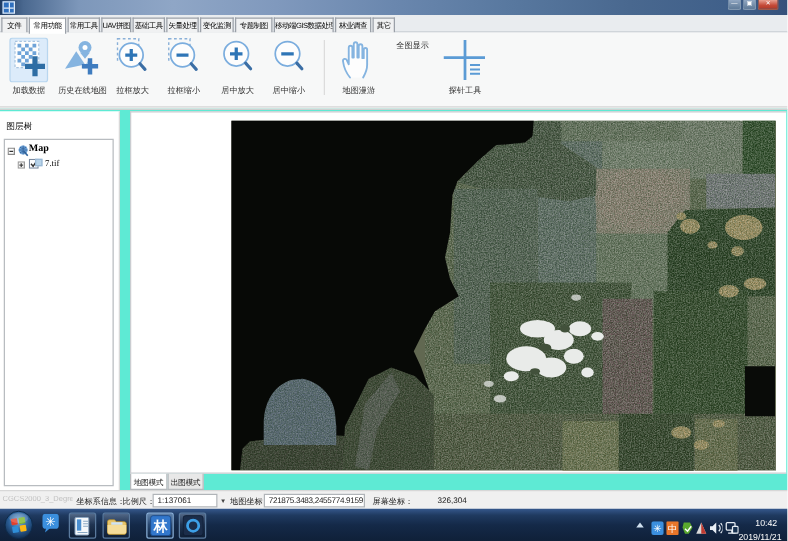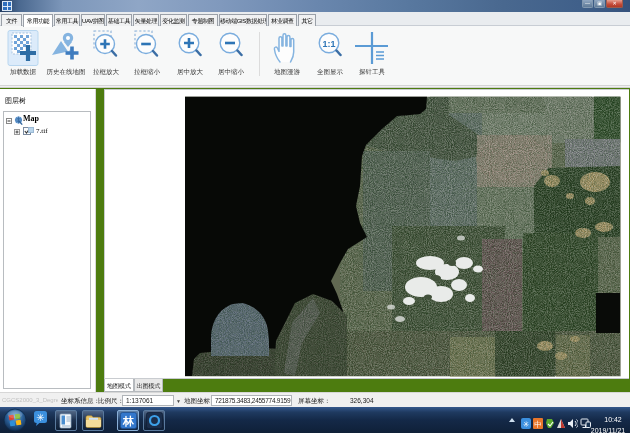--- a/index.html
+++ b/index.html
@@ -17,21 +17,21 @@
 
 #tabrow { position:absolute; left:0; top:12px; width:630px; height:14px; background:#e9ecef; border-bottom:1px solid #c8cdd4; }
 .rtab { position:absolute; top:1.5px; height:12px; font-size:6px; letter-spacing:-0.4px; white-space:nowrap; overflow:hidden; color:#000; text-align:center; line-height:12px; background:#f0f1f2; border:1px solid #9aa0a8; border-bottom:none; }
 .rtab.sel { background:#ffffff; height:13px; z-index:2; }
 
 #toolbar { position:absolute; left:0; top:26px; width:630px; height:60px; background:#f7f8f8; border-bottom:1px solid #d5d5d5; }
 .tool { position:absolute; top:4px; width:40px; height:52px; text-align:center; }
 .tool .ticon { height:36px; position:relative; }
 .tool .tlabel { font-size:6.5px; color:#333; margin-top:2px; white-space:nowrap; }
 
-#mainarea { position:absolute; left:0; top:87px; width:630px; height:305px; background:#4d7c0f; border-top:1px solid #d0d0d0; }
+#mainarea { position:absolute; left:0; top:87px; width:630px; height:305px; background:#5eead4; border-top:1px solid #d0d0d0; }
 #leftpanel { position:absolute; left:0; top:1px; width:96px; height:304px; background:#fff; border-right:1px solid #d8d8d8; }
 #lp-title { position:absolute; left:5px; top:7px; font-size:7px; color:#111; }
 #treebox { position:absolute; left:3px; top:22px; width:88px; height:278px; background:#fff; border:1px solid #b8bcc0; }
 #mappanel { position:absolute; left:104px; top:1px; width:525px; height:290px; background:#fff; border:1px solid #c9ccd0; border-right:none; }
 #maptabs { position:absolute; left:104px; top:291px; height:14px; display:flex; }
 .mtab { font-size:6.2px; letter-spacing:-0.3px; padding:2.5px 2px 1px; border:1px solid #b5b9bd; border-top:none; background:#e8e8e8; color:#222; height:13px; }
 .mtab.sel { background:#fff; }
 
 #statusbar { position:absolute; left:0; top:392px; width:630px; height:15px; background:#f0f0f0; border-top:1px solid #d7d7d7; font-size:6.5px; color:#222; }
 #statusbar .sitem { position:absolute; top:4px; }
@@ -138,25 +138,20 @@
       </svg></div>
       <div class="tlabel">居中缩小</div>
     </div>
     <div class="tool" style="left:267px;">
       <div class="ticon"><svg width="40" height="36" viewBox="0 0 40 36">
         <path d="M13 32c-2.5-3-5-8.5-5.6-13-.3-2 2.3-2.7 3.1-.8l1.5 3.2V8.2c0-2.1 2.9-2.1 2.9 0V16h1.1V5.4c0-2.1 2.9-2.1 2.9 0V16h1.1V7c0-2.1 2.9-2.1 2.9 0v9.5h1.1V9.8c0-1.9 2.7-1.9 2.7 0V22c0 4.5-1.6 7-3.2 10" fill="#fdfdfd" stroke="#85b4e0" stroke-width="1.5" stroke-linejoin="round" stroke-linecap="round"></path>
       </svg></div>
       <div class="tlabel">地图漫游</div>
     </div>
     <div class="tool" style="left:310px;">
-      <div class="ticon"><svg width="40" height="36" viewBox="0 0 40 36">
-        <circle cx="19" cy="13" r="9.8" fill="#fdfdfd" stroke="#7badde" stroke-width="1.4"></circle>
-        <text x="19" y="16.5" font-size="9" font-family="Liberation Sans" fill="#2e75b6" text-anchor="middle" font-weight="bold">1:1</text>
-        <path d="M26.5 20.5l4 4.5" stroke="#3b6ea5" stroke-width="2.5" stroke-linecap="round"></path>
-      </svg></div>
       <div class="tlabel">全图显示</div>
     </div>
     <div class="tool" style="left:352px;">
       <div class="ticon"><svg width="40" height="36" viewBox="0 0 40 36">
         <path d="M20 2v32M3 16h33" stroke="#5b9bd5" stroke-width="2.2"></path>
         <path d="M24 22h8M24 25.5h8M24 29h8" stroke="#5b9bd5" stroke-width="1.6"></path>
       </svg></div>
       <div class="tlabel">探针工具</div>
     </div>
   </div>

